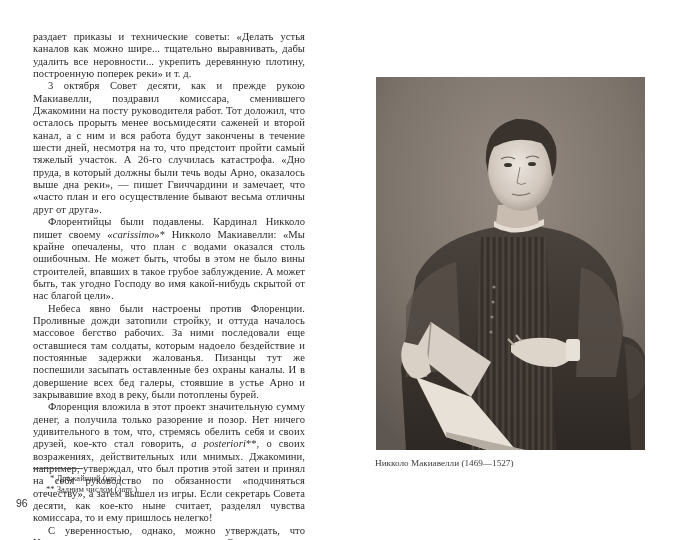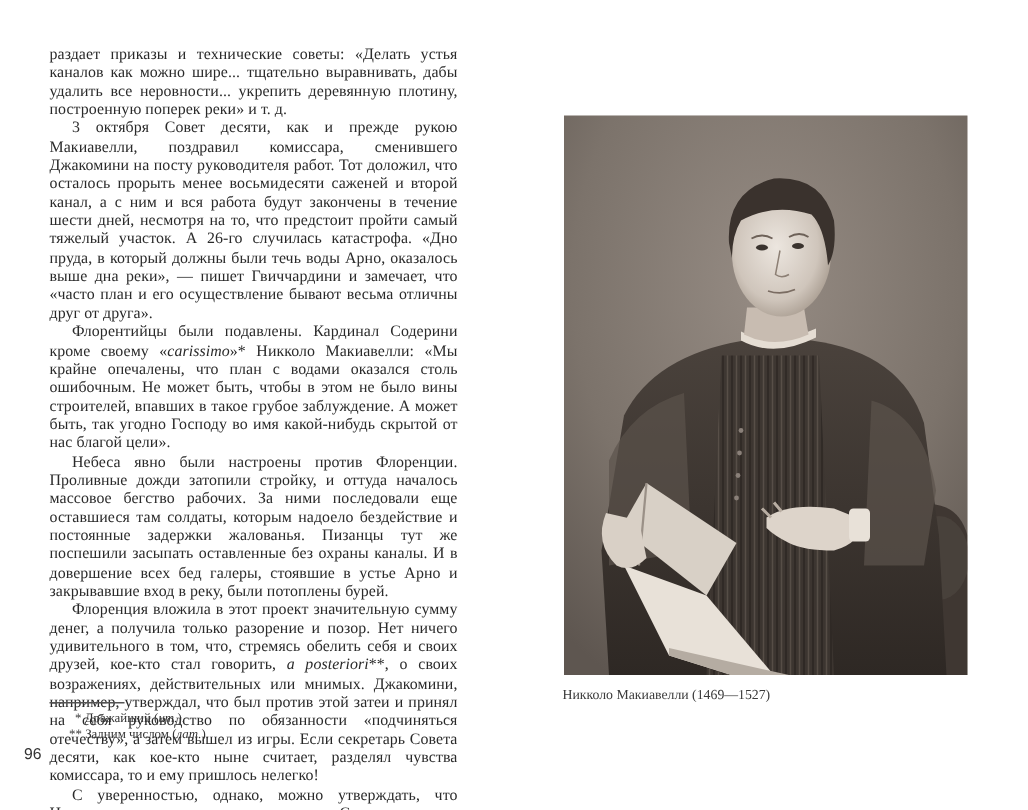--- a/index.html
+++ b/index.html
@@ -42,21 +42,21 @@
     position: absolute; left: 30px; top: 414px; font-size: 9.2px; color: #3a3a3a; white-space: nowrap;
   }
 </style>
 </head>
 <body>
 
 <div class="page-left">
   <div class="body-text" id="body-text">
       <p class=""><span>раздает приказы и технические советы: «Делать устья каналов как можно шире... тщательно выравнивать, дабы удалить все неровности... укрепить деревянную плотину, построенную поперек реки» и т. д.</span></p>
       <p class="indent"><span>3 октября Совет десяти, как и прежде рукою Макиавелли, поздравил комиссара, сменившего Джакомини на посту руководителя работ. Тот доложил, что осталось прорыть менее восьмидесяти саженей и второй канал, а с ним и вся работа будут закончены в течение шести дней, несмотря на то, что предстоит пройти самый тяжелый участок. А 26-го случилась катастрофа. «Дно пруда, в который должны были течь воды Арно, оказалось выше дна реки», — пишет Гвиччардини и замечает, что «часто план и его осуществление бывают весьма отличны друг от друга».</span></p>
-      <p class="indent"><span>Флорентийцы были подавлены. Кардинал Содерини кроме своему «</span><em>carissimo</em><span>»* Никколо Макиавелли: «Мы крайне опечалены, что план с водами оказался столь ошибочным. Не может быть, чтобы в этом не было вины строителей, впавших в такое грубое заблуждение. А может быть, так угодно Господу во имя какой-нибудь скрытой от нас благой цели».</span></p>
+      <p class="indent"><span>Флорентийцы были подавлены. Кардинал Никколо пишет своему «</span><em>carissimo</em><span>»* Никколо Макиавелли: «Мы крайне опечалены, что план с водами оказался столь ошибочным. Не может быть, чтобы в этом не было вины строителей, впавших в такое грубое заблуждение. А может быть, так угодно Господу во имя какой-нибудь скрытой от нас благой цели».</span></p>
       <p class="indent"><span>Небеса явно были настроены против Флоренции. Проливные дожди затопили стройку, и оттуда началось массовое бегство рабочих. За ними последовали еще оставшиеся там солдаты, которым надоело бездействие и постоянные задержки жалованья. Пизанцы тут же поспешили засыпать оставленные без охраны каналы. И в довершение всех бед галеры, стоявшие в устье Арно и закрывавшие вход в реку, были потоплены бурей.</span></p>
       <p class="indent"><span>Флоренция вложила в этот проект значительную сумму денег, а получила только разорение и позор. Нет ничего удивительного в том, что, стремясь обелить себя и своих друзей, кое-кто стал говорить, </span><em>a posteriori</em><span>**, о своих возражениях, действительных или мнимых. Джакомини, например, утверждал, что был против этой затеи и принял на себя руководство по обязанности «подчиняться отечеству», а затем вышел из игры. Если секретарь Совета десяти, как кое-кто ныне считает, разделял чувства комиссара, то и ему пришлось нелегко!</span></p>
       <p class="indent"><span>С уверенностью, однако, можно утверждать, что Никколо говорил своим друзьям — и Содерини в том числе — о том, что, по его мнению, кроме изменения течения Арно, существуют и другие способы уничтожить пизанцев.</span></p>
     </div>
   <div class="footnote-rule"></div>
   <div class="footnotes">
     <div class="fn first">
       <span>* </span><span>Дражайший (</span><em>ит.</em><span>).</span>
     </div>
     <div class="fn">

